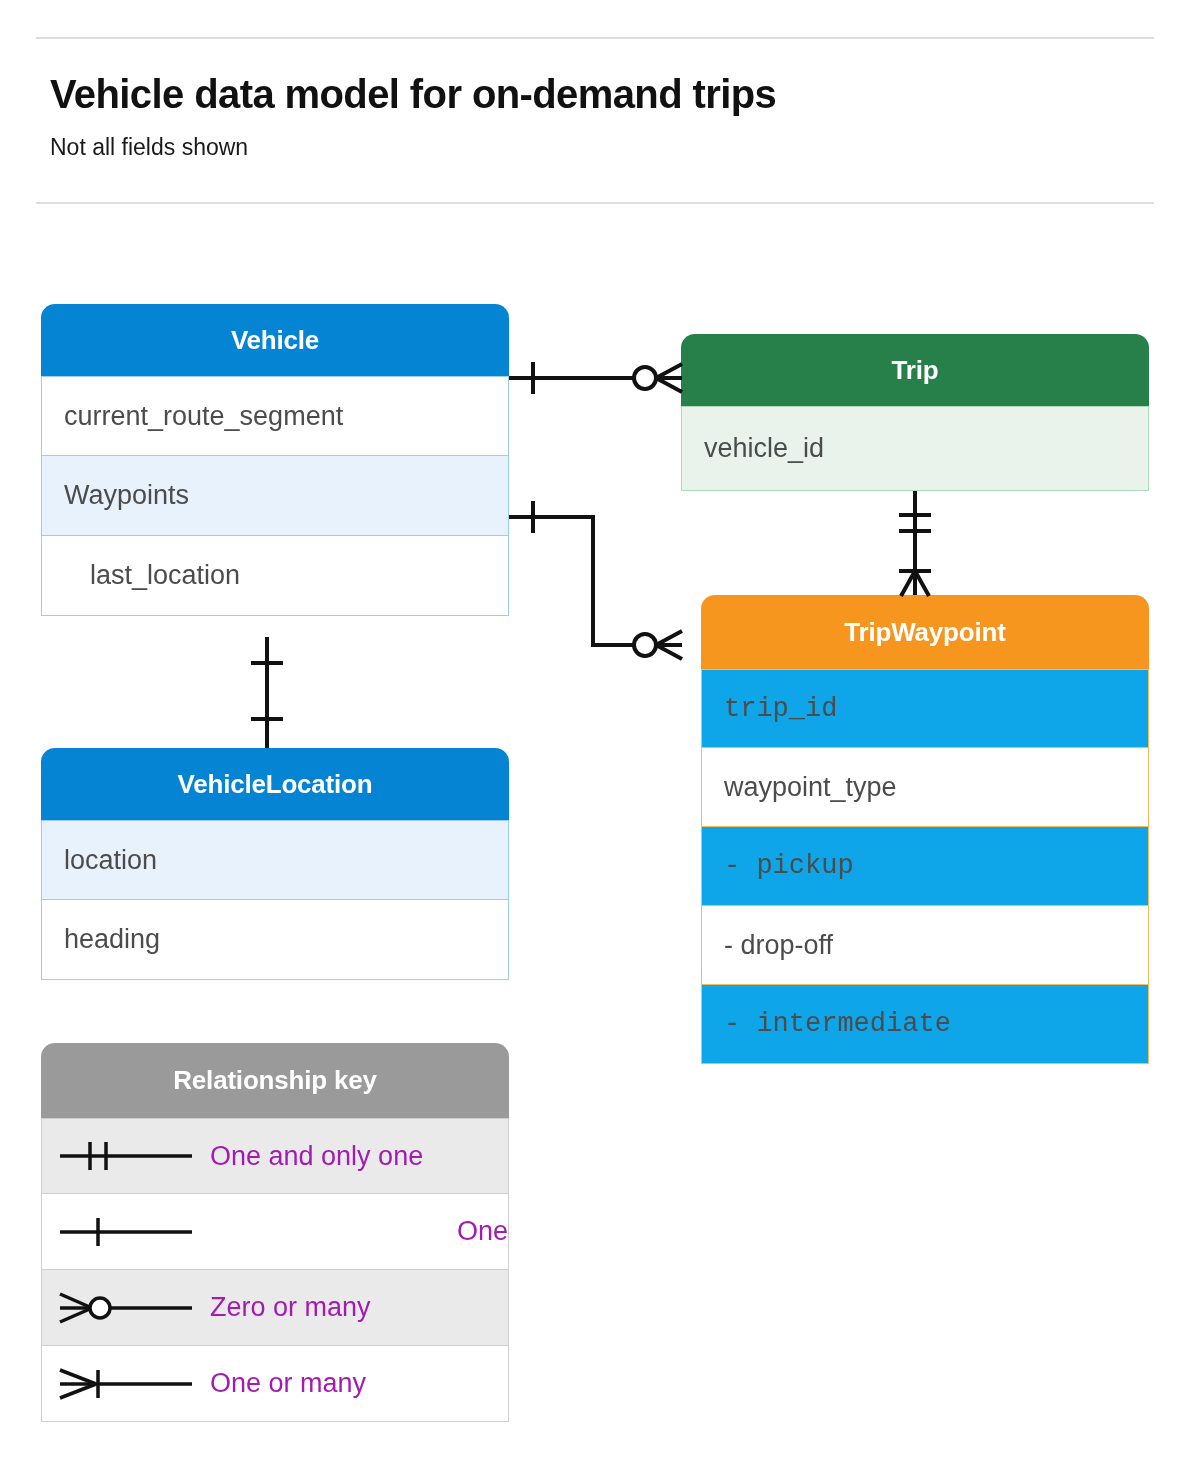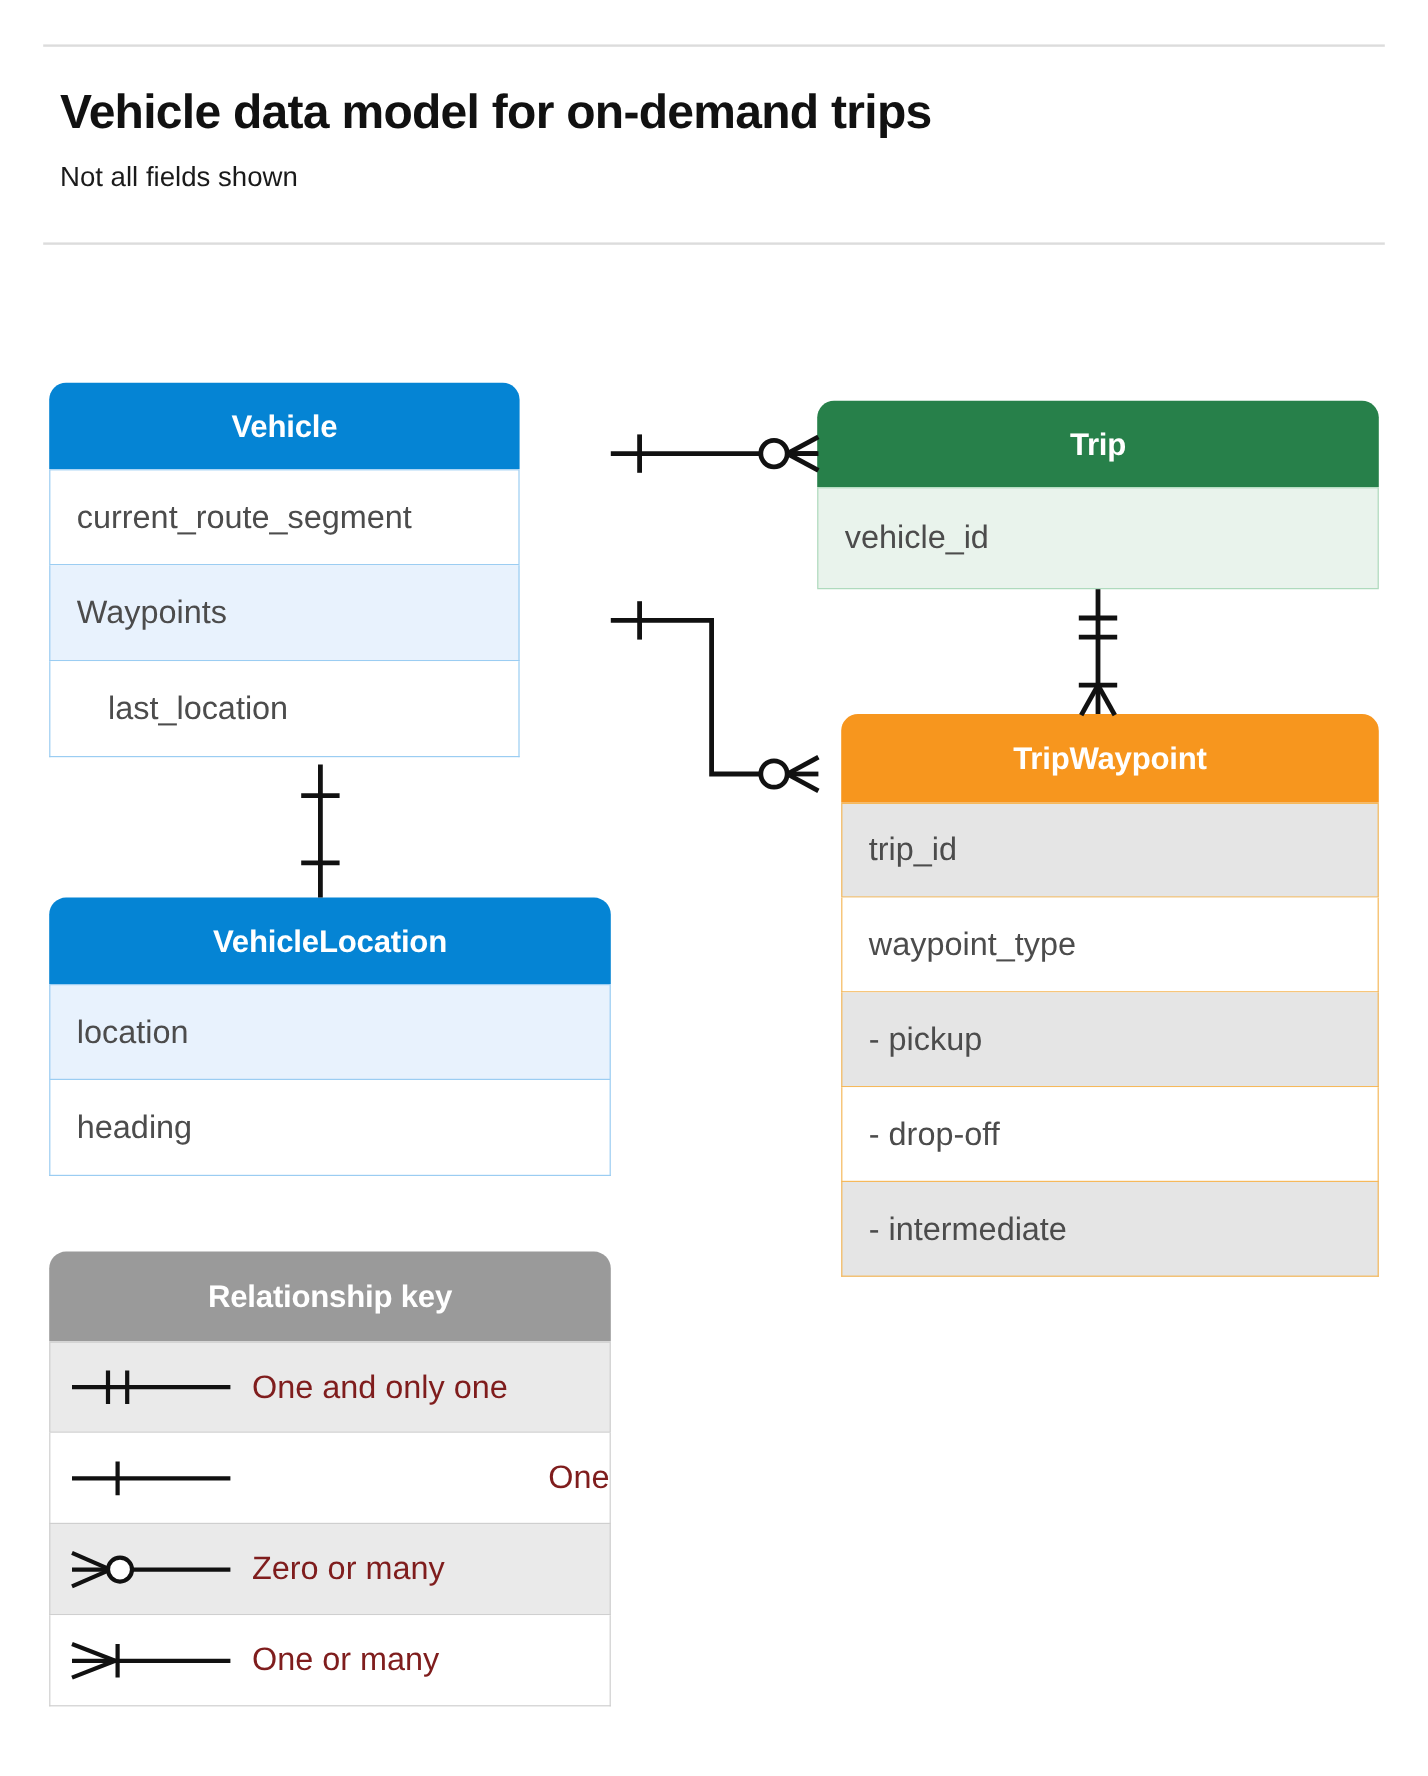--- a/index.html
+++ b/index.html
@@ -83,21 +83,21 @@
   .t-blue .entity-row.alt{ background: #e8f2fd; }
 
   
   .t-green .entity-header { background: #27804a; }
   .t-green .entity-row    { border-color: #aedabd; background: #ffffff; }
   .t-green .entity-row.alt{ background: #e9f3ec; }
 
   
   .t-orange .entity-header { background: #f7961e; }
   .t-orange .entity-row    { border-color: #f6b95b; background: #ffffff; }
-  .t-orange .entity-row.alt{ background: #e5e5e5; }
+  .t-orange .entity-row.alt{ background: #0ea5e9; font-family: Liberation Mono, monospace; }
 
   
   .t-gray .entity-header { background: #9a9a9a; }
   .t-gray .entity-row    { border-color: #cfcfcf; background: #ffffff; }
   .t-gray .entity-row.alt{ background: #eaeaea; }
 
   
   .legend-row {
     padding-left: 0;
     align-items: center;
@@ -105,41 +105,41 @@
   .legend-sym {
     width: 168px;
     flex: 0 0 168px;
     height: 100%;
     display: flex;
     align-items: center;
     justify-content: center;
   }
   .legend-label {
     font-size: 27px;
-    color: #7f1d1d;
+    color: #a21caf;
   }
 
   
   #connectors {
     position: absolute;
     left: 0; top: 0;
     width: 1190px;
     height: 1480px;
     pointer-events: none;
   }
 </style>
 </head>
 <body>
 
 <div class="rule" id="rule-top"></div>
 <div id="page-title">Vehicle data model for on-demand trips</div>
 <div id="page-subtitle">Not all fields shown</div>
 <div class="rule" id="rule-bottom"></div>
 
-<div class="entity t-blue" id="ent-vehicle" style="left:41px; top:319px; width:392px;">
+<div class="entity t-blue" id="ent-vehicle" style="left:41px; top:304px; width:468px;">
   <div class="entity-header" style="height:72px;">Vehicle</div>
   <div class="entity-rows">
     <div class="entity-row first" style="height:80px;">current_route_segment</div>
     <div class="entity-row alt" style="height:80px;">Waypoints</div>
     <div class="entity-row" style="height:80px;padding-left:48px;">last_location</div>
   </div>
 </div>
 
 <div class="entity t-green" id="ent-trip" style="left:681px; top:334px; width:468px;">
   <div class="entity-header" style="height:72px;">Trip</div>

